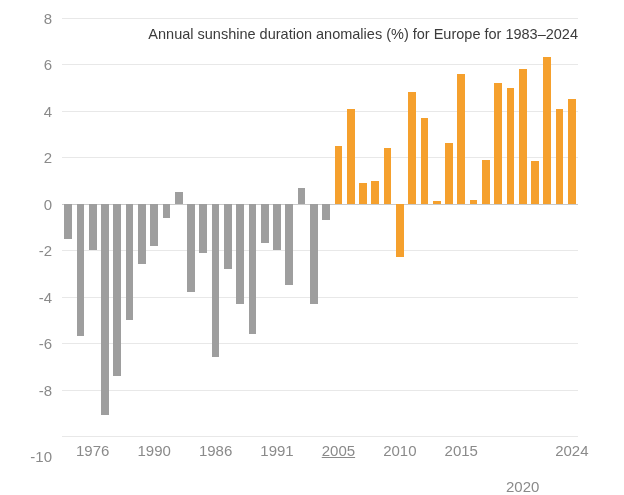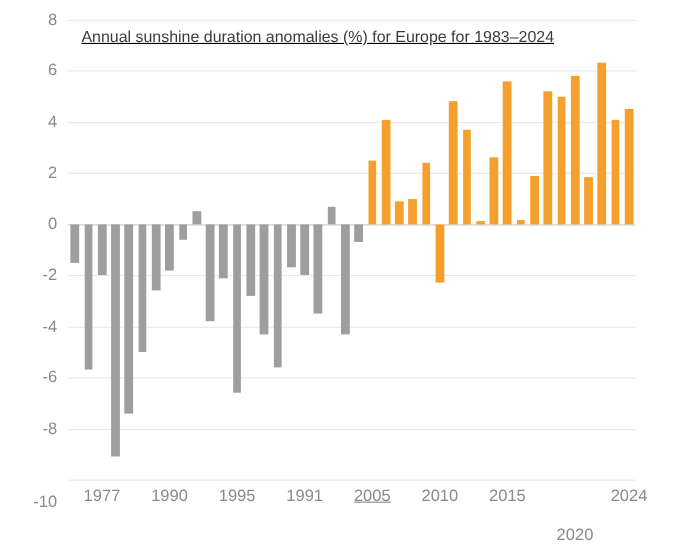--- a/index.html
+++ b/index.html
@@ -83,25 +83,24 @@
   }
   .bars-layer {
     position: absolute;
     left: 0;
     top: 0;
     width: 100%;
     height: 100%;
   }
   .title-wrap {
     position: absolute;
-    left: 74px;
+    left: 62px;
     top: 26px;
     width: 516px;
-    text-align: left;
-    text-decoration: underline;
+    text-align: right;
   }
 </style>
 </head>
 <body>
 
 <div id="chart-root">
 
   <div class="plot-area">
     <div class="grid-layer">
         <div class="gridline" style="top: 418px;"></div>
@@ -168,23 +167,23 @@
       <div class="y-tick-label" style="top: 278.667px;">-4</div>
       <div class="y-tick-label" style="top: 232.222px;">-2</div>
       <div class="y-tick-label" style="top: 185.778px;">0</div>
       <div class="y-tick-label" style="top: 139.333px;">2</div>
       <div class="y-tick-label" style="top: 92.8889px;">4</div>
       <div class="y-tick-label" style="top: 46.4444px;">6</div>
       <div class="y-tick-label" style="top: 0px;">8</div>
     </div>
 
   <div class="x-axis-labels">
-      <div class="x-tick-label" style="left: 30.7143px;">1977</div>
+      <div class="x-tick-label" style="left: 30.7143px;">1976</div>
       <div class="x-tick-label" style="left: 92.1429px;">1990</div>
-      <div class="x-tick-label" style="left: 153.571px;">1995</div>
+      <div class="x-tick-label" style="left: 153.571px;">1986</div>
       <div class="x-tick-label" style="left: 215px;">1991</div>
       <div class="x-tick-label" style="left: 276.429px; text-decoration: underline;">2005</div>
       <div class="x-tick-label" style="left: 337.857px;">2010</div>
       <div class="x-tick-label" style="left: 399.286px;">2015</div>
       <div class="x-tick-label" style="left: 460.714px; margin-top: 36px;">2020</div>
       <div class="x-tick-label" style="left: 509.857px;">2024</div>
     </div>
 
   <div class="title-wrap">
     <div class="chart-title-text" style="font-size:14.5px;color:#3b3b3b;">Annual sunshine duration anomalies (%) for Europe for 1983–2024</div>

